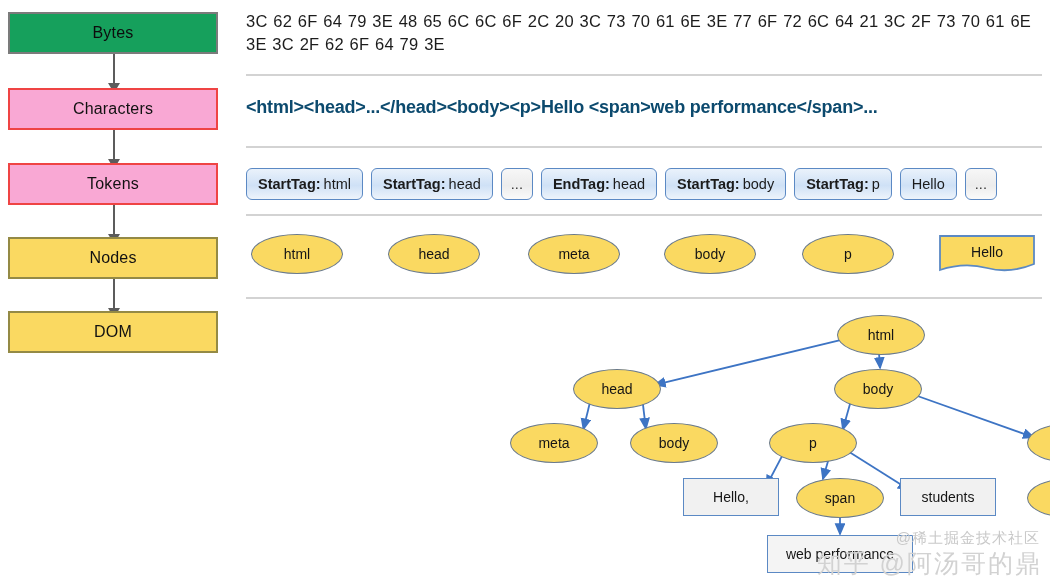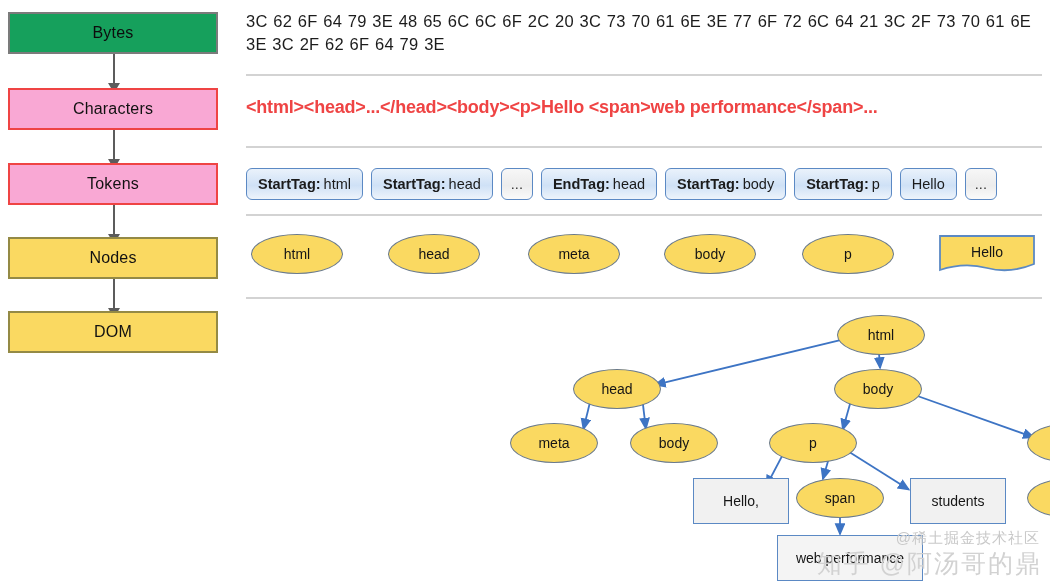--- a/index.html
+++ b/index.html
@@ -99,21 +99,21 @@
     word-spacing: 1px;
   }
 
   
   #chars-text {
     position: absolute;
     left: 6px;
     top: 97px;
     font-size: 18px;
     font-weight: bold;
-    color: #ef4444;
+    color: #0c4a6e;
     letter-spacing: -0.2px;
     text-align: center;
   }
 
   
   #tokens-row {
     position: absolute;
     left: 6px;
     top: 168px;
     display: flex;
@@ -207,24 +207,23 @@
   }
   .tnode.oval {
     width: 88px;
     height: 40px;
     border-radius: 50%;
     background: #fad961;
     border: 1.6px solid #6a7a8c;
   }
   .tnode.textbox {
     width: 96px;
-    height: 46px;
+    height: 38px;
     background: #f1f1f1;
     border: 1.6px solid #5b89c4;
-    margin-left: 10px;
   }
   .tnode.textbox.wide { width: 146px; background: #f4f4f4; text-align: center; }
 
   
   #watermark {
     position: absolute;
     right: 8px;
     bottom: 4px;
     text-align: right;
     color: #cccccc;

